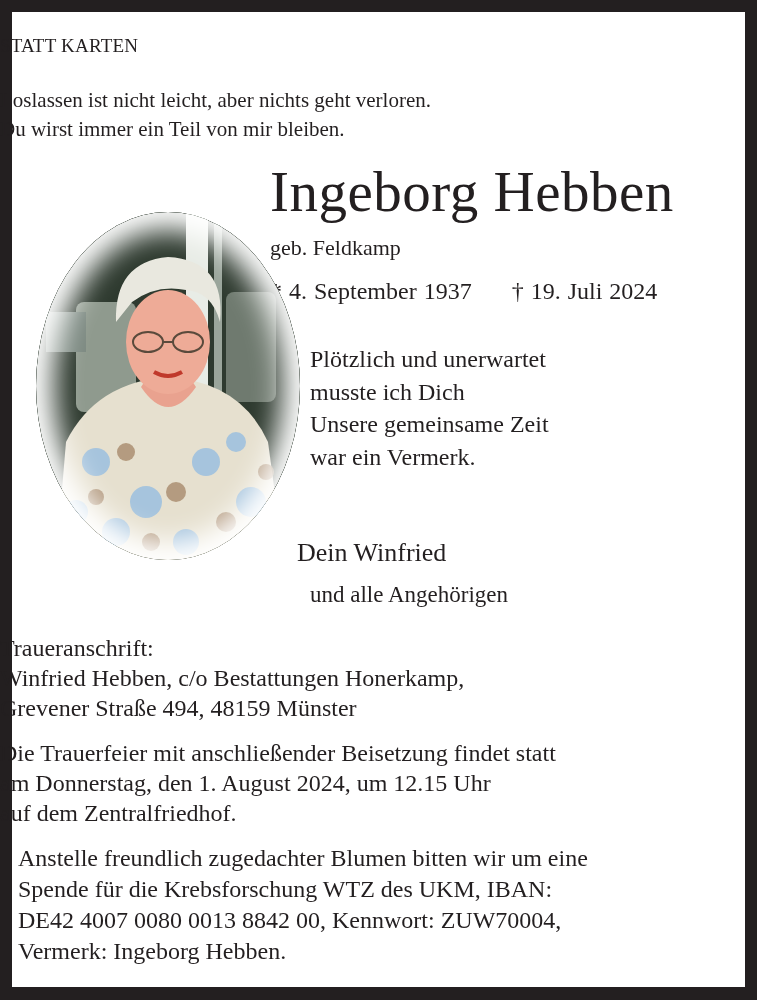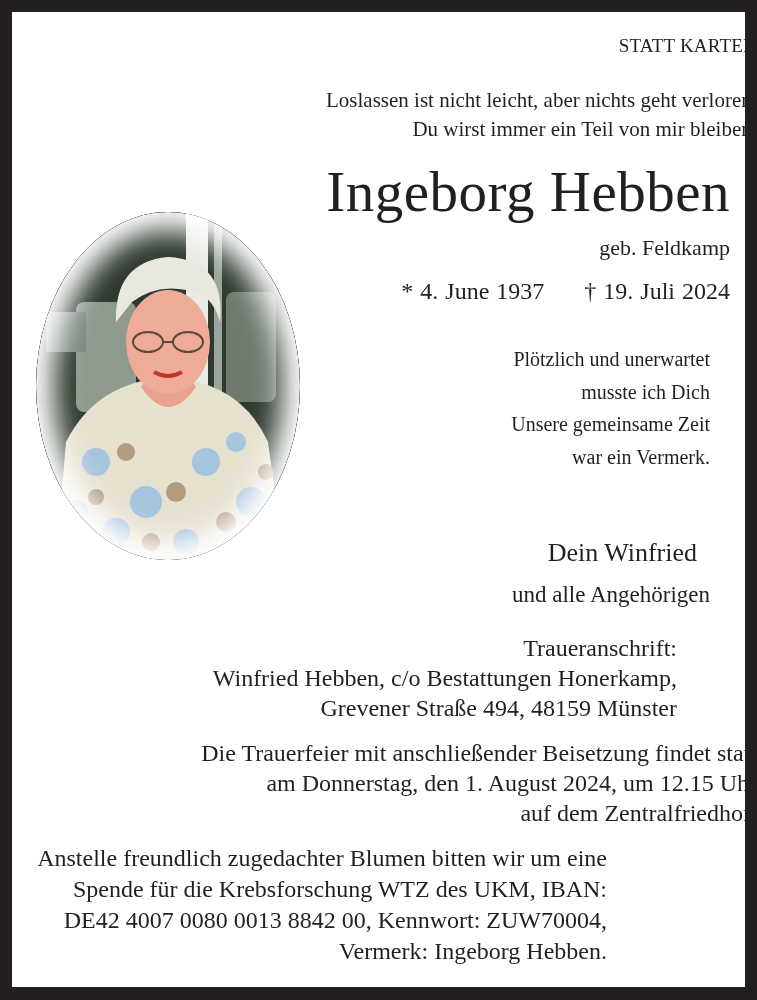--- a/index.html
+++ b/index.html
@@ -7,33 +7,33 @@
     width: 757px; height: 1000px; overflow: hidden;
     background: #231f20;
     font-family: "Liberation Serif", "DejaVu Serif", serif;
     color: #231f20;
   }
   .card {
     position: absolute; left: 12px; top: 12px;
     width: 733px; height: 975px;
     background: #ffffff;
   }
-  .abs { position: absolute; text-align: right; white-space: nowrap; }
+  .abs { position: absolute; text-align: left; white-space: nowrap; }
   .statt { left: 0; width: 757px; top: 35px; font-size: 19px; letter-spacing: 0.2px; }
   .motto { left: 0; width: 757px; top: 86px; font-size: 21px; line-height: 29px; }
   .name { left: 270px; width: 460px; top: 158px; font-size: 57px; line-height: 68px; letter-spacing: 0.5px; }
   .birthname { left: 270px; width: 460px; top: 235px; font-size: 22px; }
   .dates { left: 270px; width: 460px; top: 278px; font-size: 24px; word-spacing: 1px; }
   .dates .gap { display: inline-block; width: 26px; }
-  .poem { left: 310px; width: 400px; top: 343px; font-size: 20px; line-height: 32.5px; }
+  .poem { left: 310px; width: 400px; top: 343px; font-size: 24px; line-height: 32.5px; }
   .sign { left: 297px; width: 400px; top: 538px; font-size: 26px; }
   .relatives { left: 310px; width: 400px; top: 582px; font-size: 23px; }
   .address { left: 0; width: 677px; top: 633px; font-size: 24px; line-height: 30px; }
   .ceremony { left: 0; width: 757px; top: 738px; font-size: 24px; line-height: 30px; }
-  .donation { left: 8px; width: 599px; top: 843px; font-size: 24px; line-height: 31px; }
+  .donation { left: 18px; width: 599px; top: 843px; font-size: 24px; line-height: 31px; }
   .photo {
     position: absolute; left: 36px; top: 212px;
     width: 264px; height: 348px;
     border-radius: 50%;
     overflow: hidden;
     background: #2f3a30;
   }
   .photo svg { display: block; }
   .vignette {
     position: absolute; inset: 0; border-radius: 50%;
@@ -50,21 +50,21 @@
 
 <div class="abs motto">
   <span class="line">Loslassen ist nicht leicht, aber nichts geht verloren.</span>
   <span class="line">Du wirst immer ein Teil von mir bleiben.</span>
 </div>
 
 <div class="abs name">Ingeborg Hebben</div>
 <div class="abs birthname">geb. Feldkamp</div>
 <div class="abs dates">
   <span>*</span>
-  <span>4. June 1937</span>
+  <span>4. September 1937</span>
   <span class="gap"></span>
   <span>†</span>
   <span>19. Juli 2024</span>
 </div>
 
 <div class="photo">
   <svg width="264" height="348" viewBox="0 0 264 348">
     <rect width="264" height="348" fill="#2e3a2f"></rect>
     <rect x="150" y="0" width="22" height="190" fill="#e8ece6"></rect>
     <rect x="178" y="0" width="8" height="190" fill="#9aa59b"></rect>

